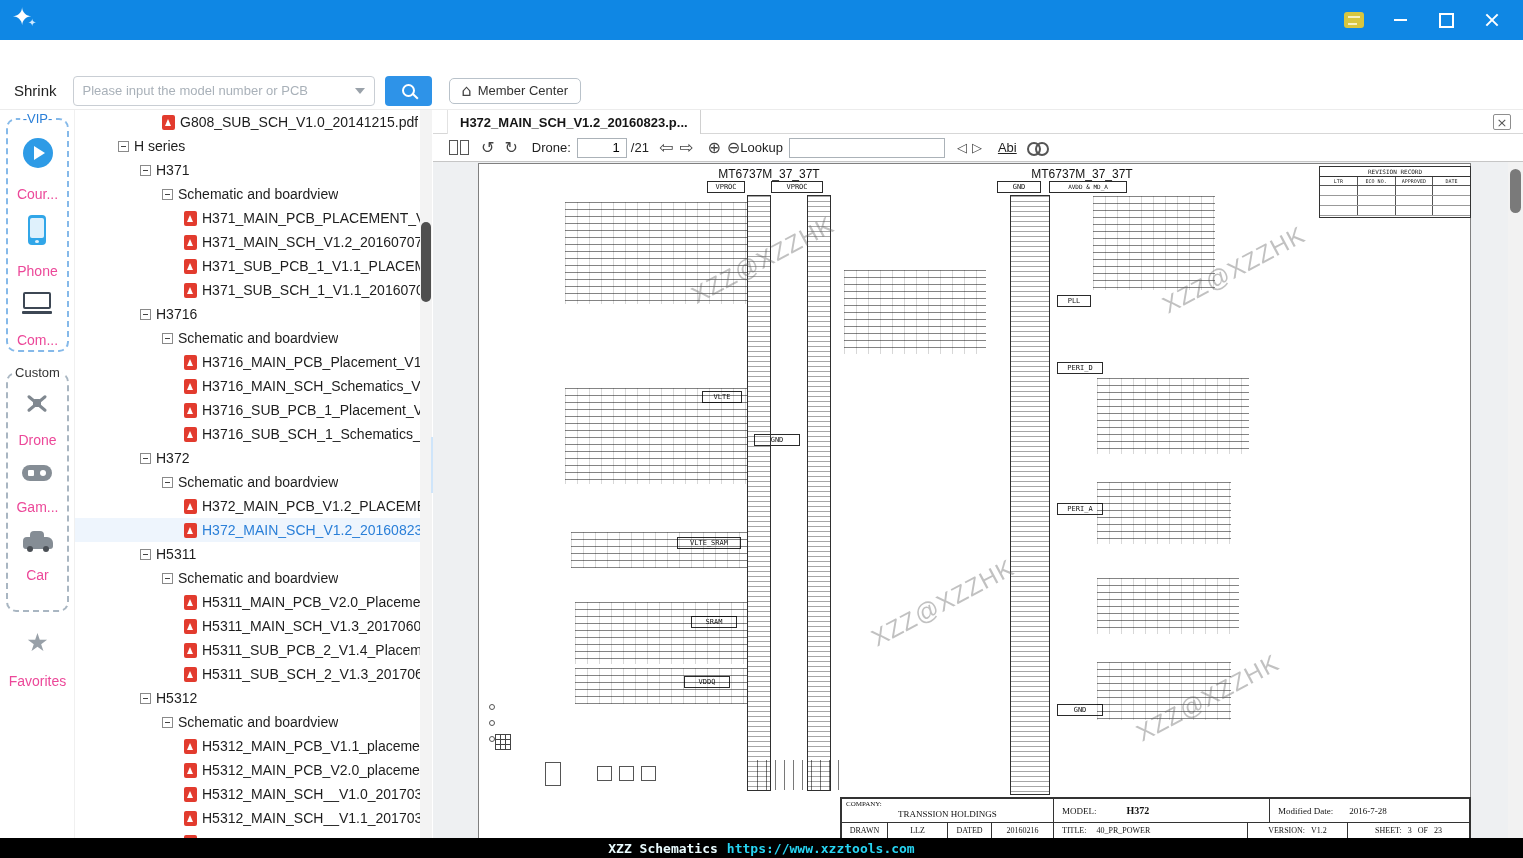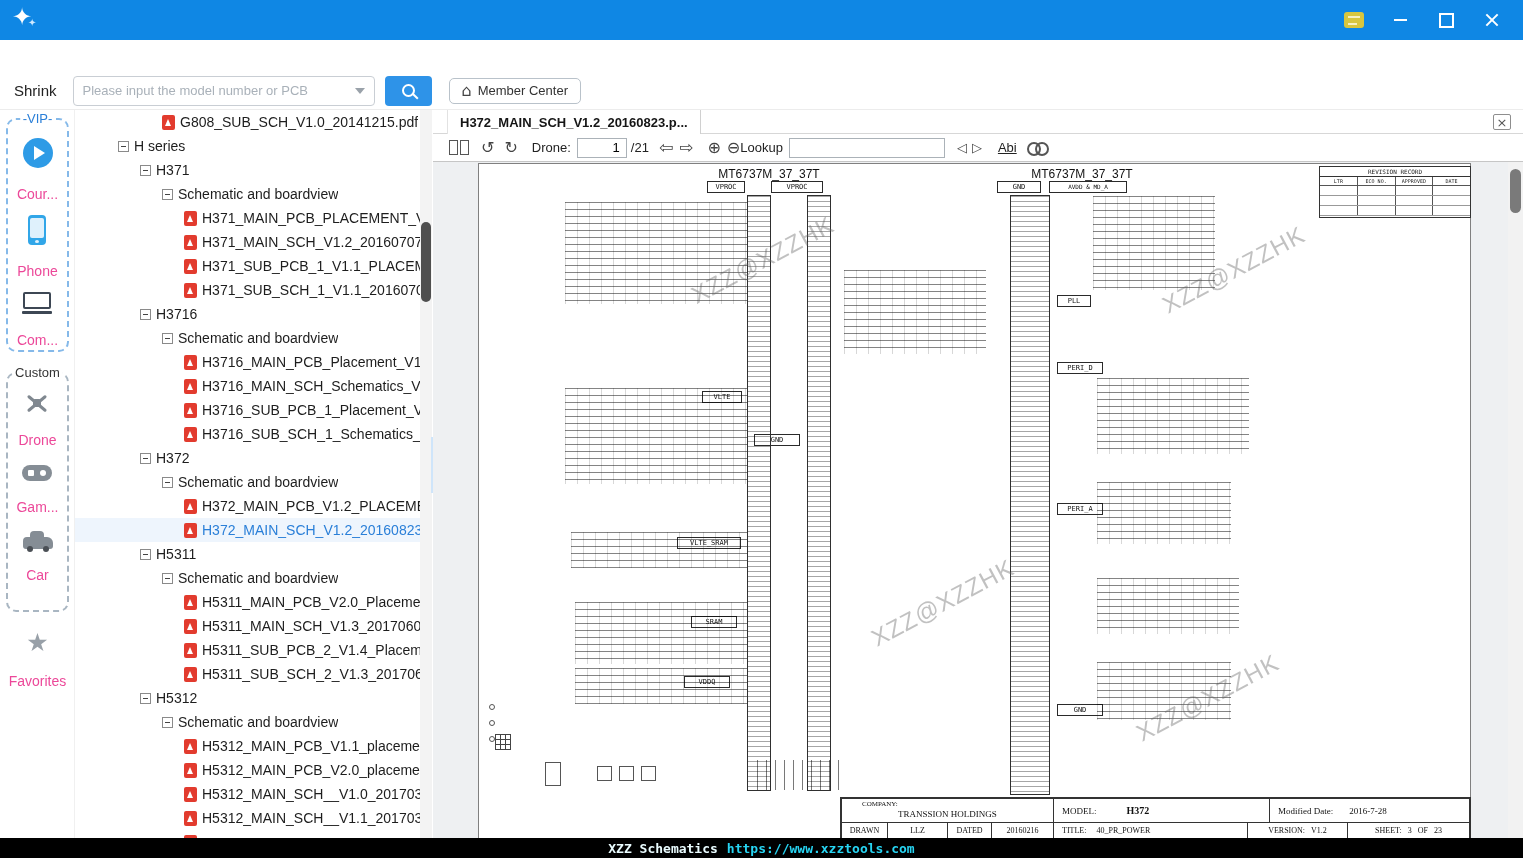--- a/index.html
+++ b/index.html
@@ -178,21 +178,21 @@
   #rev-table{position:absolute;left:840px;top:2px;width:152px;height:52px;border:1px solid #333;font-family:"DejaVu Sans Mono",monospace;color:#222;background:#fff}
   .rev-title{height:10px;line-height:10px;border-bottom:1px solid #333;text-align:center;font-size:6px}
   .rev-head,.rev-row{display:flex;height:9px;border-bottom:1px solid #555}
   .rev-head span,.rev-row span{flex:1;border-right:1px solid #555;font-size:5px;line-height:9px;text-align:center;overflow:hidden}
   .rev-head span:last-child,.rev-row span:last-child{border-right:none}
   .rev-row{border-bottom:1px solid #999;height:10px}
 
   #title-block{position:absolute;left:361px;top:633px;width:631px;height:66px;border:2px solid #333;background:#fff;font-family:"Liberation Serif",serif;color:#111;display:flex;flex-direction:column}
   .tb-row1{display:flex;height:24px;border-bottom:1px solid #333}
   .tb-company{width:212px;border-right:1px solid #333;position:relative}
-  .tb-company-label{position:absolute;left:20px;top:1px;font-size:7px}
+  .tb-company-label{position:absolute;left:4px;top:1px;font-size:7px}
   .tb-company-name{position:absolute;left:0;right:0;top:10px;text-align:center;font-size:9px}
   .tb-model{width:216px;border-right:1px solid #333;display:flex;align-items:center;padding-left:8px;gap:30px;font-size:9px}
   .tb-model b{font-size:10px}
   .tb-modified{flex:1;display:flex;align-items:center;padding-left:8px;gap:16px;font-size:9px}
   .tb-row2{display:flex;flex:1;font-size:8px}
   .tb-c{border-right:1px solid #333;display:flex;align-items:flex-start;justify-content:center;padding-top:3px;overflow:hidden;white-space:pre}
   .tb-drawn-l{width:46px}.tb-drawn-v{width:60px}.tb-dated-l{width:44px}.tb-dated-v{width:62px}
   .tb-title{flex:1;justify-content:flex-start;padding-left:8px;gap:10px}
   .tb-version{width:100px;gap:6px}
   .tb-sheet{width:121px;border-right:none;gap:6px}

